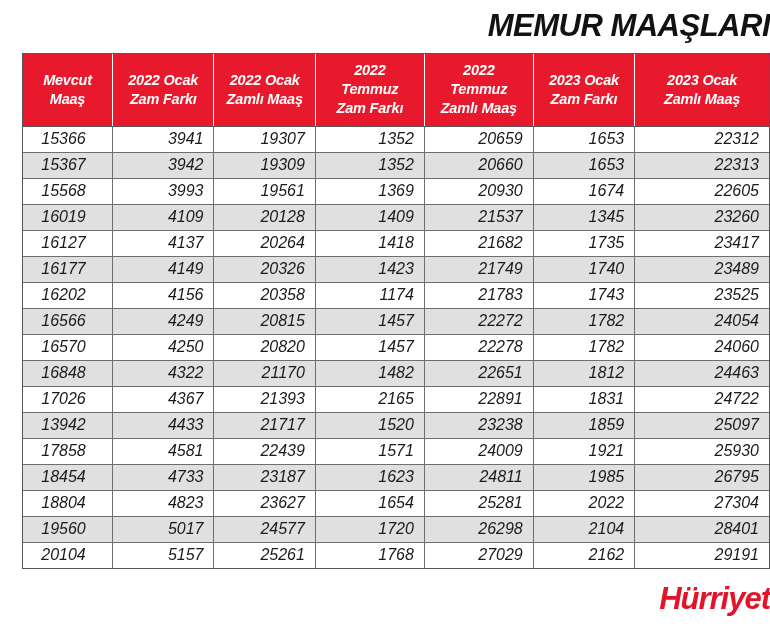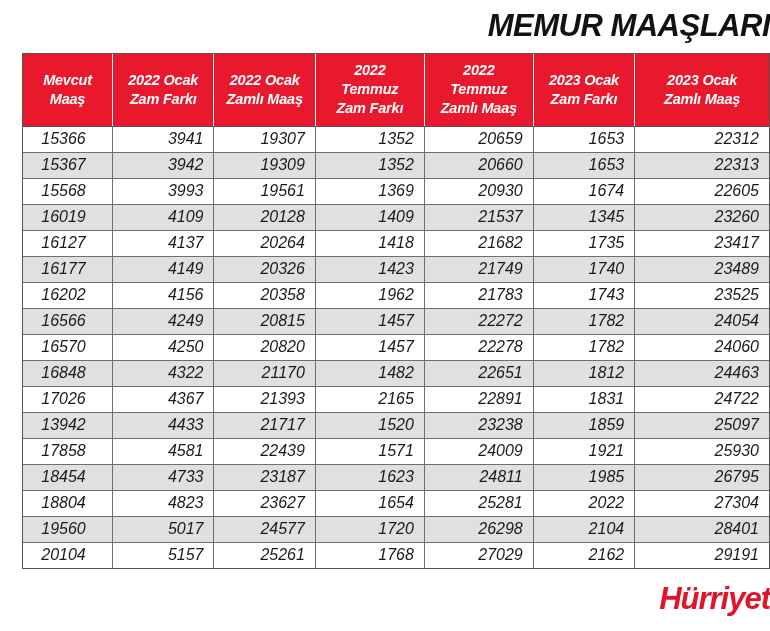--- a/index.html
+++ b/index.html
@@ -205,21 +205,21 @@
             <td>20326</td>
             <td>1423</td>
             <td>21749</td>
             <td>1740</td>
             <td>23489</td>
           </tr>
           <tr>
             <td class="col-first">16202</td>
             <td>4156</td>
             <td>20358</td>
-            <td>1962</td>
+            <td>1174</td>
             <td>21783</td>
             <td>1743</td>
             <td>23525</td>
           </tr>
           <tr>
             <td class="col-first">16566</td>
             <td>4249</td>
             <td>20815</td>
             <td>1457</td>
             <td>22272</td>

